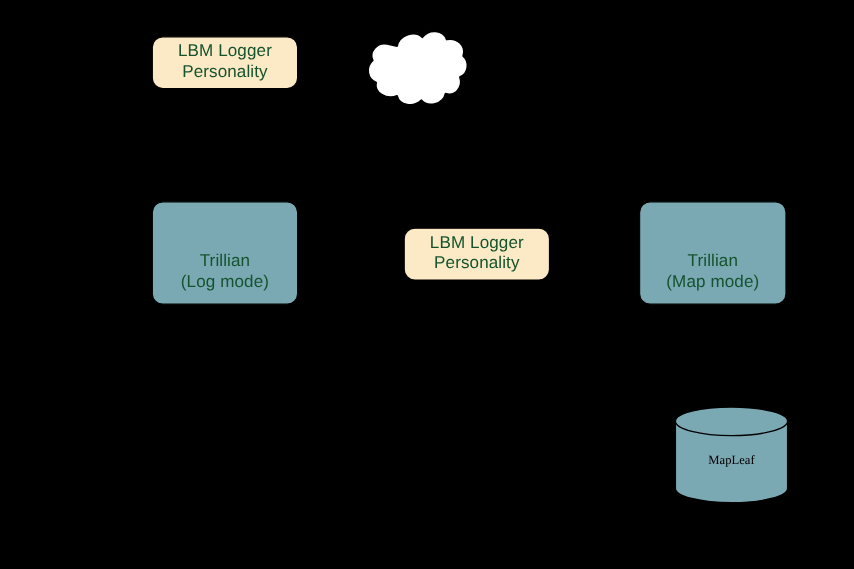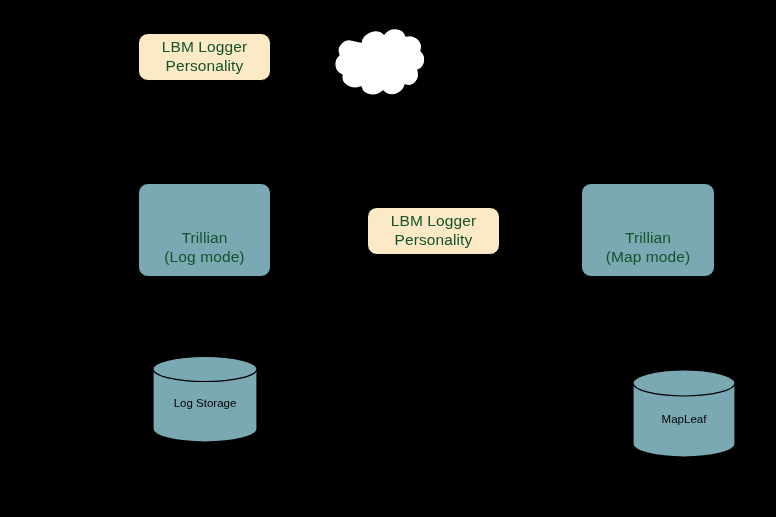--- a/index.html
+++ b/index.html
@@ -97,29 +97,22 @@
   <div class="node rounded-box personality" style="left:367px; top:207px; width:133px; height:48px; background:#fce9c5;">
     <span class="box-label">LBM Logger
 Personality</span>
   </div>
 
   <div class="node rounded-box trillian" style="left:581px; top:183px; width:134px; height:94px; background:#7aa8b3;">
     <span class="box-label">Trillian
 (Map mode)</span>
   </div>
 
-  <div class="cylinder" style="left:152px; top:356px; width:106px; height:86px;">
-    <svg width="106" height="86" viewBox="0 0 106 86" xmlns="http://www.w3.org/2000/svg">
-      <path d="M1 13 L1 73 A52 13 0 0 0 105 73 L105 13 Z" fill="#7aa8b3" stroke="#000000" stroke-width="1.2"></path>
-      <ellipse cx="53" cy="13" rx="52" ry="12.5" fill="#7aa8b3" stroke="#000000" stroke-width="1.2"></ellipse>
-    </svg>
-    <div class="cylinder-label" style="top:41px;">Log Storage</div>
-  </div>
 
-  <div class="cylinder" style="left:632px; top:369px; width:104px; height:89px;">
+  <div class="cylinder" style="left:613px; top:369px; width:104px; height:89px;font-family:Liberation Serif, serif;">
     <svg width="104" height="89" viewBox="0 0 104 89" xmlns="http://www.w3.org/2000/svg">
       <path d="M1 14 L1 75 A51 13 0 0 0 103 75 L103 14 Z" fill="#7aa8b3" stroke="#000000" stroke-width="1.2"></path>
       <ellipse cx="52" cy="14" rx="51" ry="13" fill="#7aa8b3" stroke="#000000" stroke-width="1.2"></ellipse>
     </svg>
     <div class="cylinder-label" style="top:44px;">MapLeaf</div>
   </div>
 
 </div>
 
 </body></html>

